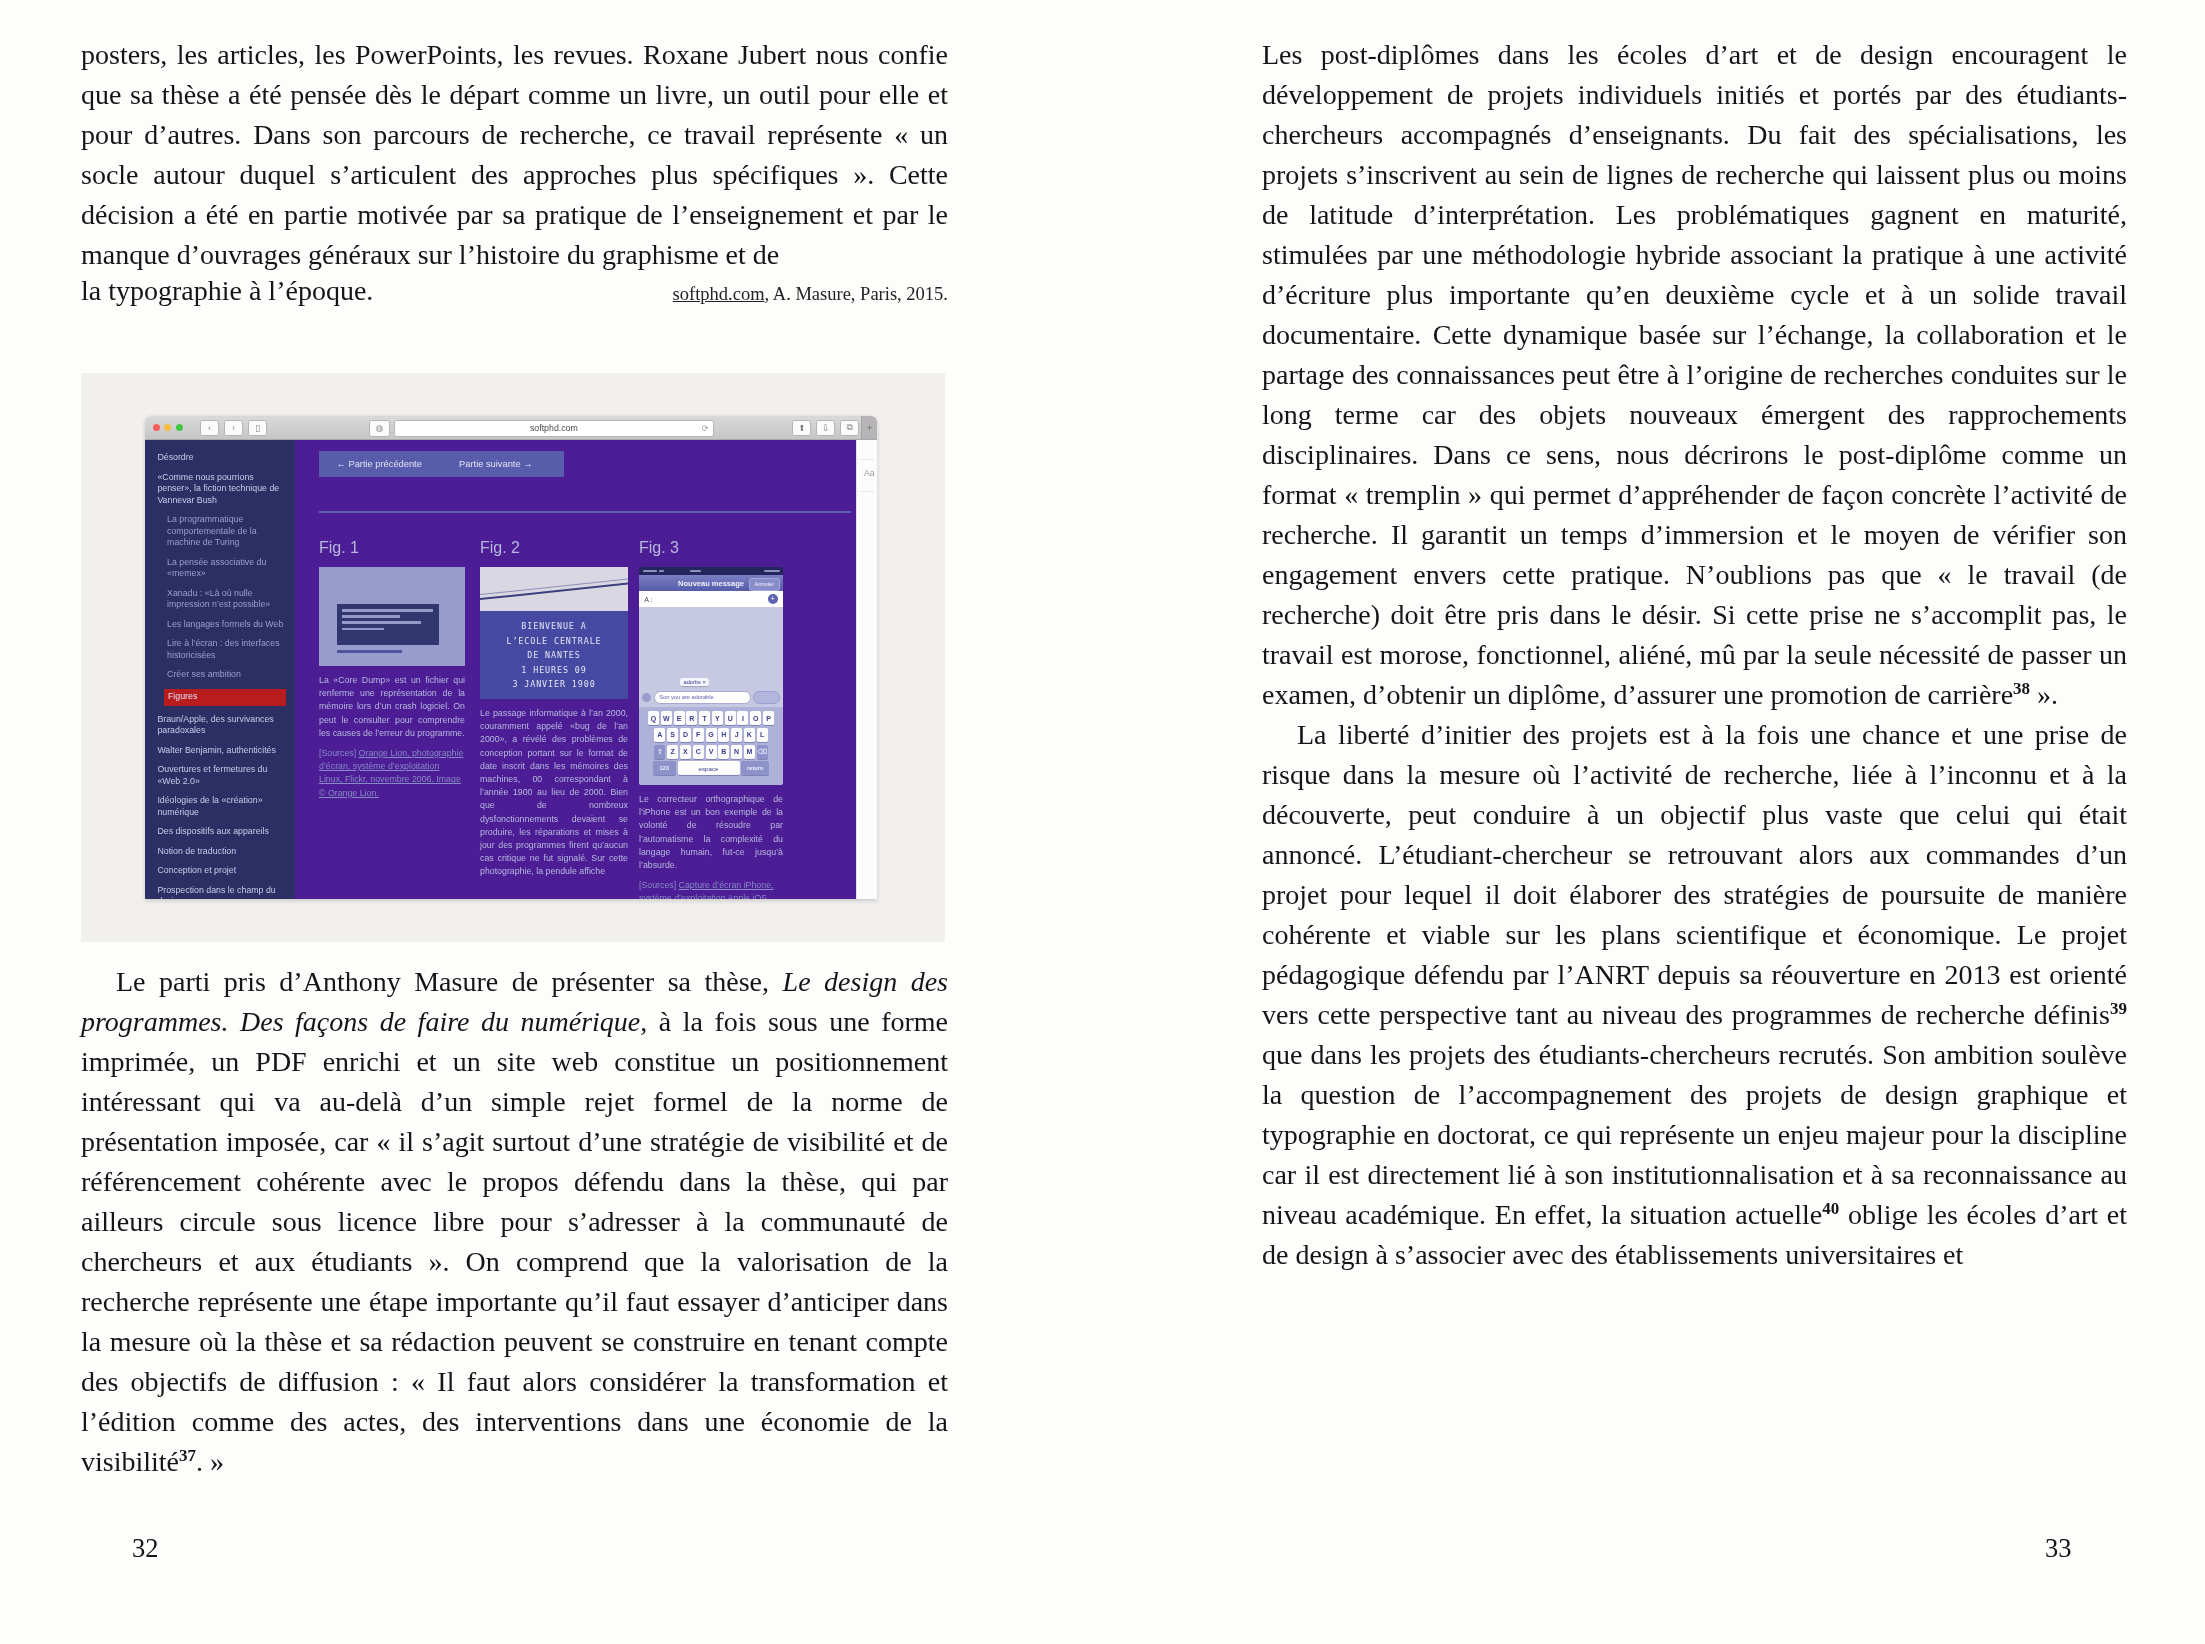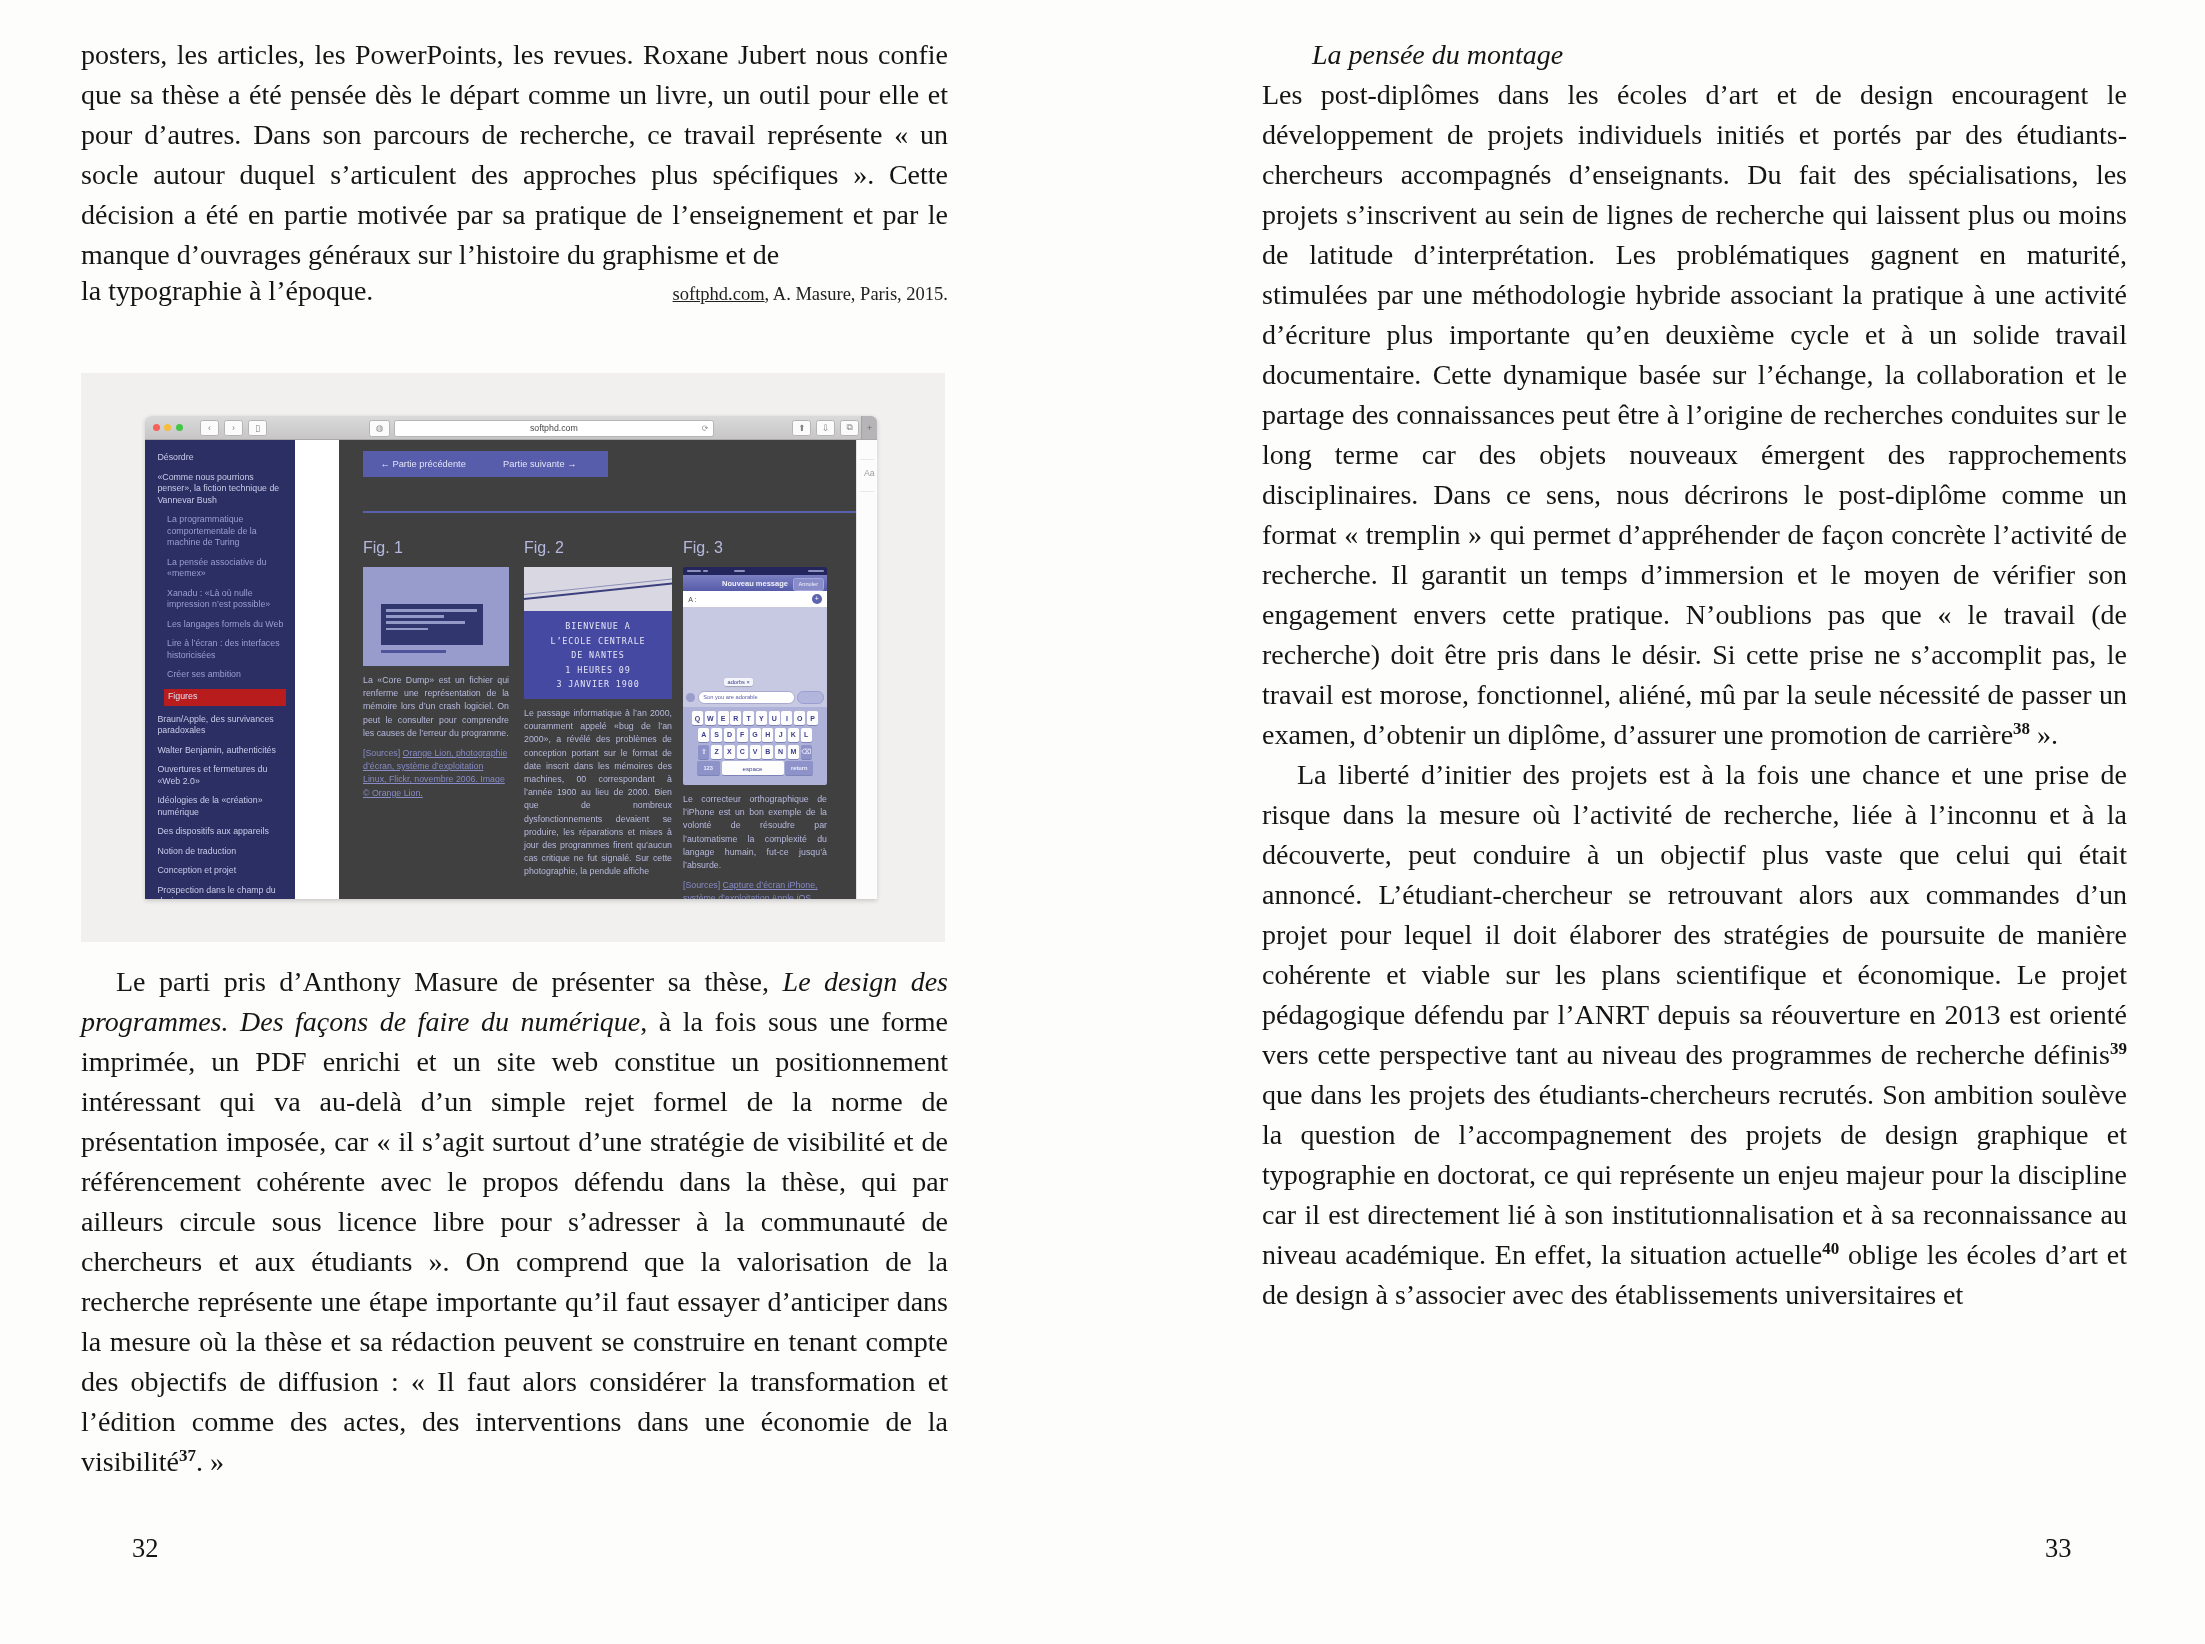--- a/index.html
+++ b/index.html
@@ -31,21 +31,21 @@
   .shieldbtn{background:#fbfbfb;border:0.9px solid #b4b4b4;border-radius:2.6px;width:19.4px;height:15px;display:flex;align-items:center;justify-content:center;color:#8a8a8a;font-size:8.8px;margin-right:3.5px;}
   .urlfield{width:318px;height:15px;background:#fff;border:0.9px solid #b4b4b4;border-radius:2.6px;display:flex;align-items:center;justify-content:center;position:relative;font-size:8.8px;color:#4a4a4a;}
   .urlfield .refresh{position:absolute;right:4.4px;color:#9a9a9a;font-size:8px;}
   .chrome-right{position:absolute;right:17.6px;top:3.5px;display:flex;}
   .tab-add{position:absolute;right:0;top:0;width:15px;height:23px;background:#b6b4b6;border-left:0.9px solid #a2a2a2;display:flex;align-items:center;justify-content:center;color:#6d6d6d;font-size:9.7px;}
   .window-body{display:flex;height:461px;font-family:"Liberation Sans","DejaVu Sans",sans-serif;}
   .sb{width:150px;background:#2c2f63;padding:12.4px 8.8px 0 12.4px;box-sizing:border-box;overflow:hidden;}
   .sb-item{font-size:8.8px;line-height:11.5px;color:#c9cce9;margin-bottom:8px;}
   .sb-item.ind{margin-left:9.7px;color:#9b9fd2;}
   .sb-item.active{background:#b91c1c;color:#e0e2f5;padding:2.6px 4.4px;margin-left:6.2px;}
-  .main{flex:1;background:#404040;position:relative;overflow:hidden;margin-left:44px;}
+  .main{flex:1;background:#4c1d95;position:relative;overflow:hidden;}
   .strip{width:20px;background:#fcfcfc;border-left:0.9px solid #e3e3e3;position:relative;}
   .strip .aa{position:absolute;top:28px;left:7px;right:0;text-align:left;font-size:8.8px;color:#9b9b9b;}
   .strip .sline{position:absolute;left:2.6px;right:2.6px;height:0.9px;background:#e8e8e8;}
   .nav-box{position:absolute;left:24px;top:10.6px;width:245px;height:26.5px;background:#575cab;display:flex;}
   .nav-cell{flex:1;display:flex;align-items:center;color:#e3e5f6;font-size:9.3px;padding-left:17.6px;}
   .rule{position:absolute;left:24px;top:71px;width:532px;height:1.8px;background:#5a5fae;}
   .figs{position:absolute;left:24px;top:99px;width:540px;}
   .figcol{position:absolute;top:0;}
   #figcol-1{left:0;width:146px;}
   #figcol-2{left:161px;width:148px;}
@@ -286,20 +286,19 @@
       </div>
     </div>
   </div>
 </div>
 
 <div class="col col-left" style="top:962px">
   <p class="body-text indent"><span>Le parti pris d’Anthony Masure de présenter sa thèse, </span><span class="em">Le design des programmes. Des façons de faire du numérique</span><span>, à la fois sous une forme imprimée, un PDF enrichi et un site web constitue un positionnement intéressant qui va au-delà d’un simple rejet formel de la norme de présentation imposée, car « il s’agit surtout d’une stratégie de visibilité et de référencement cohérente avec le propos défendu dans la thèse, qui par ailleurs circule sous licence libre pour s’adresser à la communauté de chercheurs et aux étudiants ». On comprend que la valorisation de la recherche représente une étape importante qu’il faut essayer d’anticiper dans la mesure où la thèse et sa rédaction peuvent se construire en tenant compte des objectifs de diffusion : « Il faut alors considérer la transformation et l’édition comme des actes, des interventions dans une économie de la visibilité</span><sup class="fnote">37</sup><span>. »</span></p>
 </div>
 
 <div class="col col-right">
-  <p class="heading-italic">La pensée du montage</p>
   <p class="body-text"><span>Les post-diplômes dans les écoles d’art et de design encouragent le développement de projets individuels initiés et portés par des étudiants-chercheurs accompagnés d’enseignants. Du fait des spécialisations, les projets s’inscrivent au sein de lignes de recherche qui laissent plus ou moins de latitude d’interprétation. Les problématiques gagnent en maturité, stimulées par une méthodologie hybride associant la pratique à une activité d’écriture plus importante qu’en deuxième cycle et à un solide travail documentaire. Cette dynamique basée sur l’échange, la collaboration et le partage des connaissances peut être à l’origine de recherches conduites sur le long terme car des objets nouveaux émergent des rapprochements disciplinaires. Dans ce sens, nous décrirons le post-diplôme comme un format « tremplin » qui permet d’appréhender de façon concrète l’activité de recherche. Il garantit un temps d’immersion et le moyen de vérifier son engagement envers cette pratique. N’oublions pas que « le travail (de recherche) doit être pris dans le désir. Si cette prise ne s’accomplit pas, le travail est morose, fonctionnel, aliéné, mû par la seule nécessité de passer un examen, d’obtenir un diplôme, d’assurer une promotion de carrière</span><sup class="fnote">38</sup><span> ».</span></p>
   <p class="body-text indent"><span>La liberté d’initier des projets est à la fois une chance et une prise de risque dans la mesure où l’activité de recherche, liée à l’inconnu et à la découverte, peut conduire à un objectif plus vaste que celui qui était annoncé. L’étudiant-chercheur se retrouvant alors aux commandes d’un projet pour lequel il doit élaborer des stratégies de poursuite de manière cohérente et viable sur les plans scientifique et économique. Le projet pédagogique défendu par l’ANRT depuis sa réouverture en 2013 est orienté vers cette perspective tant au niveau des programmes de recherche définis</span><sup class="fnote">39</sup><span> que dans les projets des étudiants-chercheurs recrutés. Son ambition soulève la question de l’accompagnement des projets de design graphique et typographie en doctorat, ce qui représente un enjeu majeur pour la discipline car il est directement lié à son institutionnalisation et à sa reconnaissance au niveau académique. En effet, la situation actuelle</span><sup class="fnote">40</sup><span> oblige les écoles d’art et de design à s’associer avec des établissements universitaires et</span></p>
 </div>
 
 <div class="pagenum" id="pn-left">32</div>
 <div class="pagenum" id="pn-right">33</div>
 
 
 </body></html>

